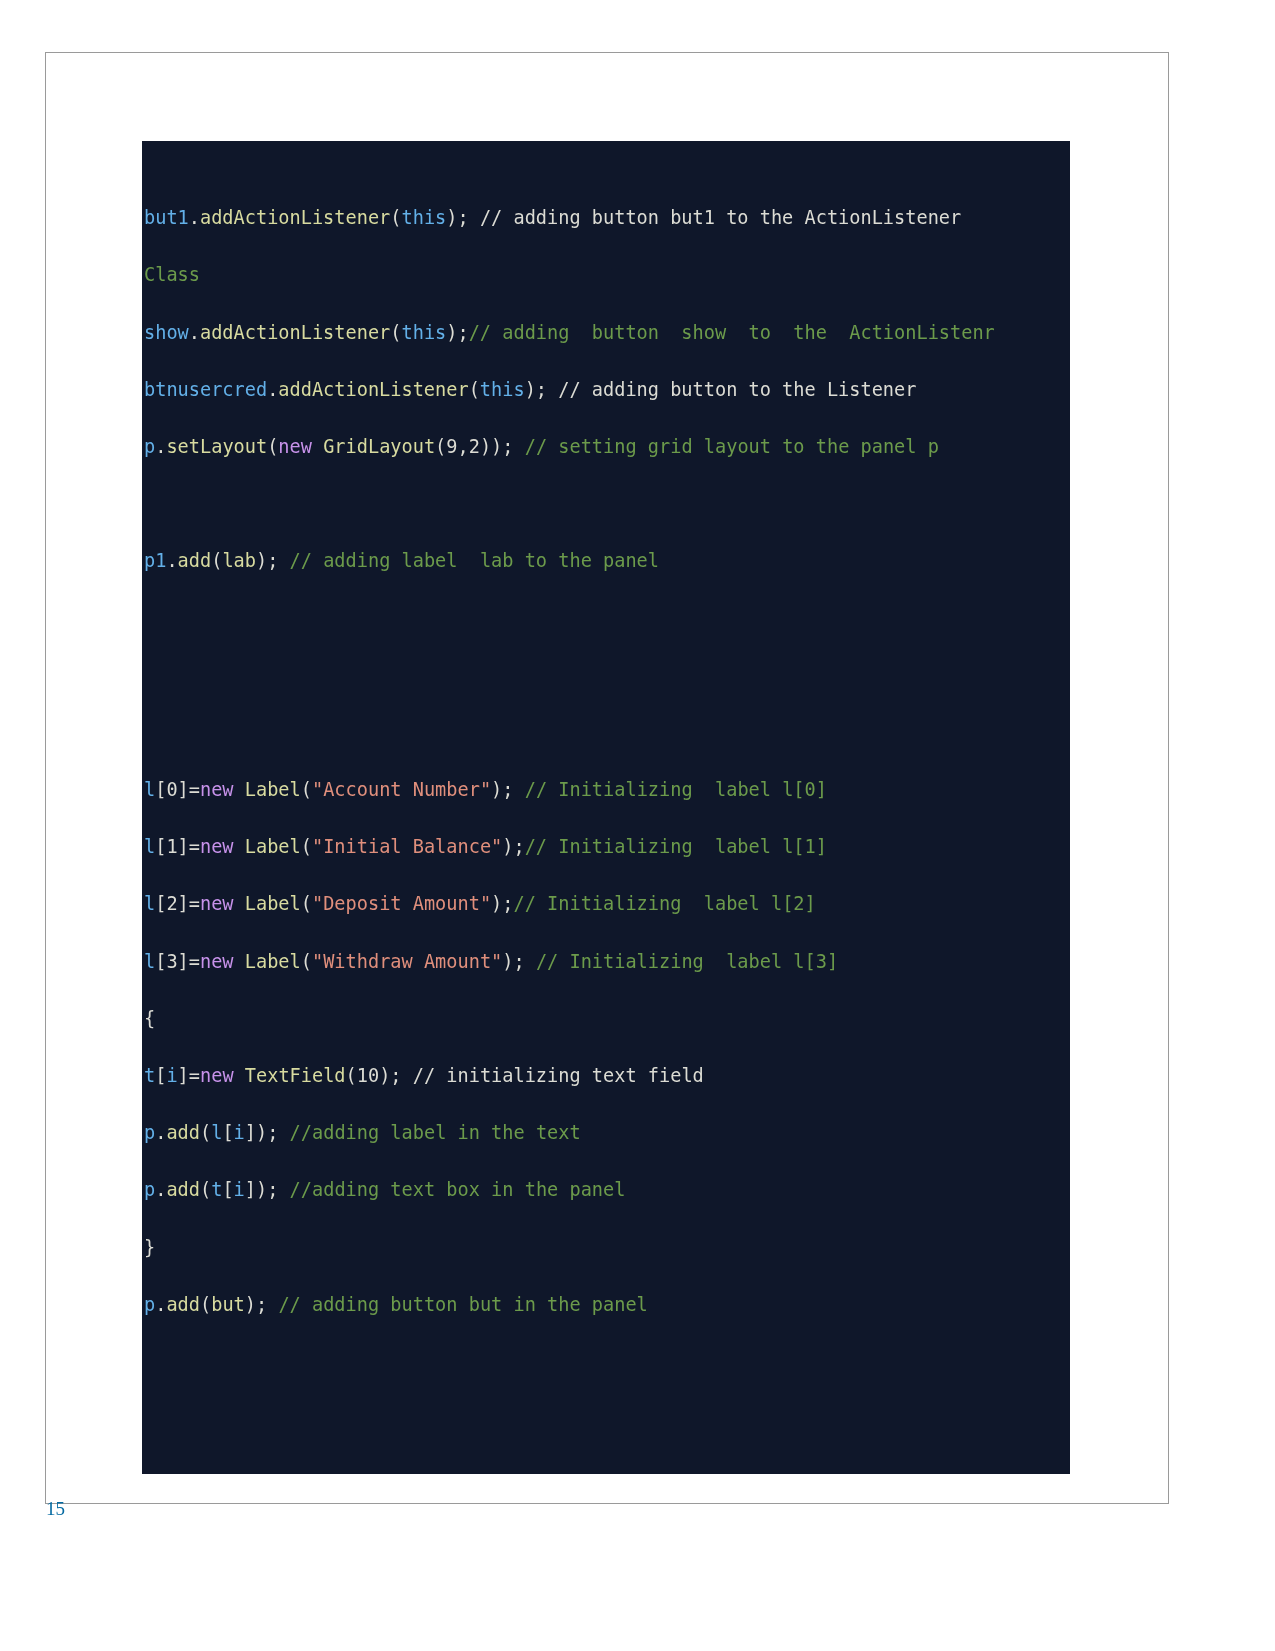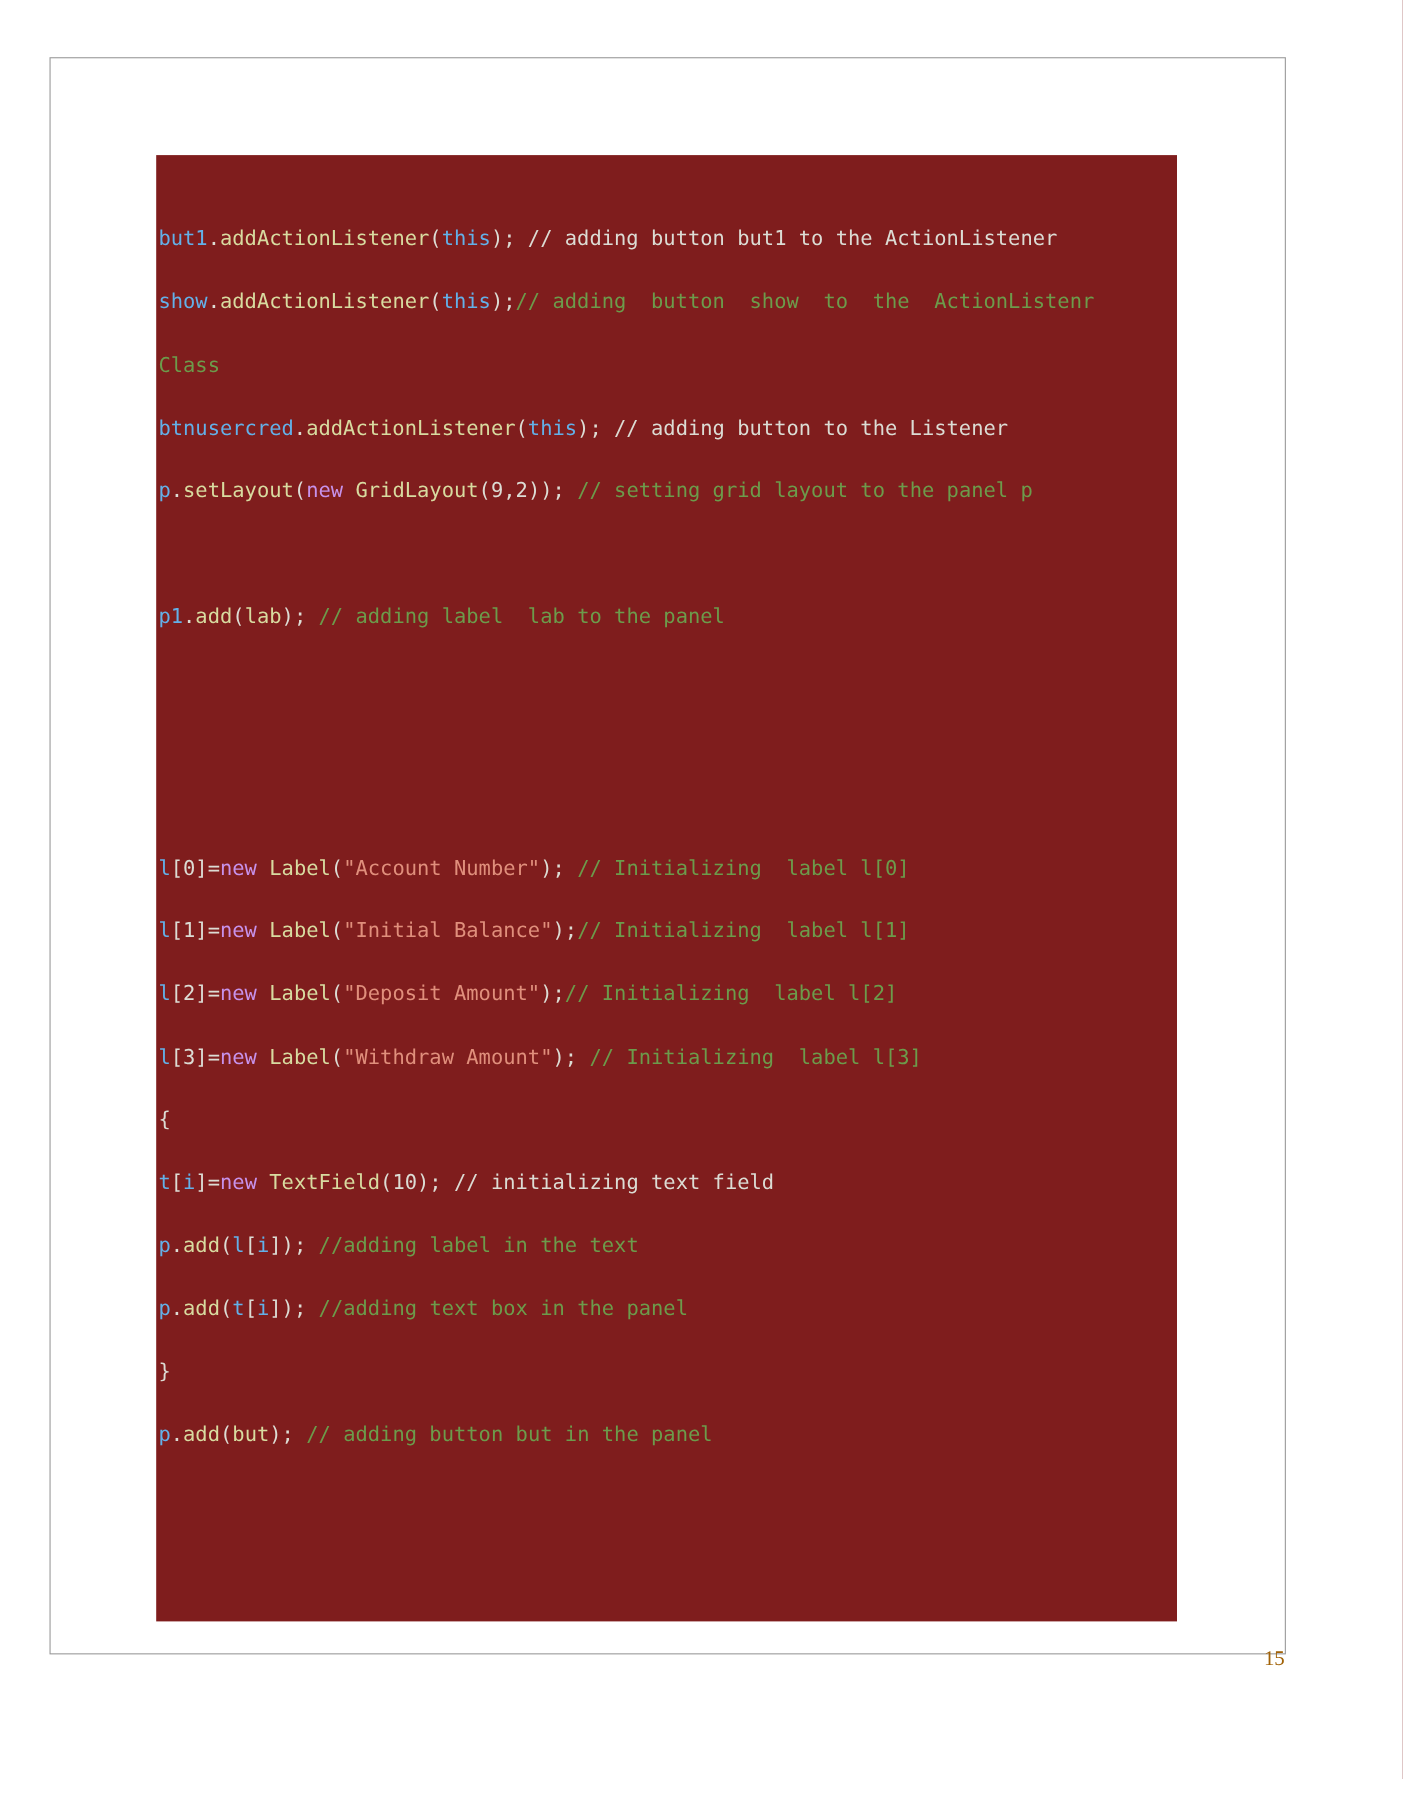--- a/index.html
+++ b/index.html
@@ -27,21 +27,21 @@
     box-sizing: border-box;
   }
 
   
   #code-figure {
     position: absolute;
     left: 96px;
     top: 88px;
     width: 928px;
     height: 1333px;
-    background: #7f1d1d;
+    background: #0f172a;
     overflow: hidden;
     box-sizing: border-box;
   }
 
   #code-listing {
     font-family: "DejaVu Sans Mono", "Liberation Mono", monospace;
     font-size: 18.6px;
     line-height: 28.6px;
     white-space: pre;
     padding: 6px 0 0 2px;
@@ -58,37 +58,37 @@
   .t-str   { color: #e08f7c; }   
   .t-cmt   { color: #6c9b4b; }   
   .t-cmtw  { color: #dcdcd4; }
   .t-punc  { color: #dcdcd4; }
 
   #page-number {
     position: absolute;
     left: 0;
     right: 0;
     top: 1445px;
-    text-align: right;
+    text-align: left;
     font-family: "Liberation Serif", serif;
     font-size: 19px;
-    color: #a16207;
+    color: #0369a1;
   }
 </style>
 </head>
 <body>
 
 <div id="page-sheet">
 
   <div id="code-figure">
     <div id="code-listing">
 
 <span class="ln"><span class="t-var">but1</span><span class="t-punc">.</span><span class="t-ident">addActionListener</span><span class="t-punc">(</span><span class="t-var">this</span><span class="t-punc">);</span> <span class="t-cmtw">// adding button but1 to the ActionListener</span></span>
+<span class="ln"><span class="t-cmt">Class</span></span>
 <span class="ln"><span class="t-var">show</span><span class="t-punc">.</span><span class="t-ident">addActionListener</span><span class="t-punc">(</span><span class="t-var">this</span><span class="t-punc">);</span><span class="t-cmt">// adding  button  show  to  the  ActionListenr</span></span>
-<span class="ln"><span class="t-cmt">Class</span></span>
 <span class="ln"><span class="t-var">btnusercred</span><span class="t-punc">.</span><span class="t-ident">addActionListener</span><span class="t-punc">(</span><span class="t-var">this</span><span class="t-punc">);</span> <span class="t-cmtw">// adding button to the Listener</span></span>
 <span class="ln"><span class="t-var">p</span><span class="t-punc">.</span><span class="t-ident">setLayout</span><span class="t-punc">(</span><span class="t-kw">new</span> <span class="t-ident">GridLayout</span><span class="t-punc">(9,2));</span> <span class="t-cmt">// setting grid layout to the panel p</span></span>
 <span class="ln"> </span>
 <span class="ln"><span class="t-var">p1</span><span class="t-punc">.</span><span class="t-ident">add</span><span class="t-punc">(</span><span class="t-ident">lab</span><span class="t-punc">);</span> <span class="t-cmt">// adding label  lab to the panel</span></span>
 <span class="ln"> </span>
 <span class="ln"> </span>
 <span class="ln"> </span>
 <span class="ln"><span class="t-var">l</span><span class="t-punc">[0]=</span><span class="t-kw">new</span> <span class="t-ident">Label</span><span class="t-punc">(</span><span class="t-str">"Account Number"</span><span class="t-punc">);</span> <span class="t-cmt">// Initializing  label l[0]</span></span>
 <span class="ln"><span class="t-var">l</span><span class="t-punc">[1]=</span><span class="t-kw">new</span> <span class="t-ident">Label</span><span class="t-punc">(</span><span class="t-str">"Initial Balance"</span><span class="t-punc">);</span><span class="t-cmt">// Initializing  label l[1]</span></span>
 <span class="ln"><span class="t-var">l</span><span class="t-punc">[2]=</span><span class="t-kw">new</span> <span class="t-ident">Label</span><span class="t-punc">(</span><span class="t-str">"Deposit Amount"</span><span class="t-punc">);</span><span class="t-cmt">// Initializing  label l[2]</span></span>

